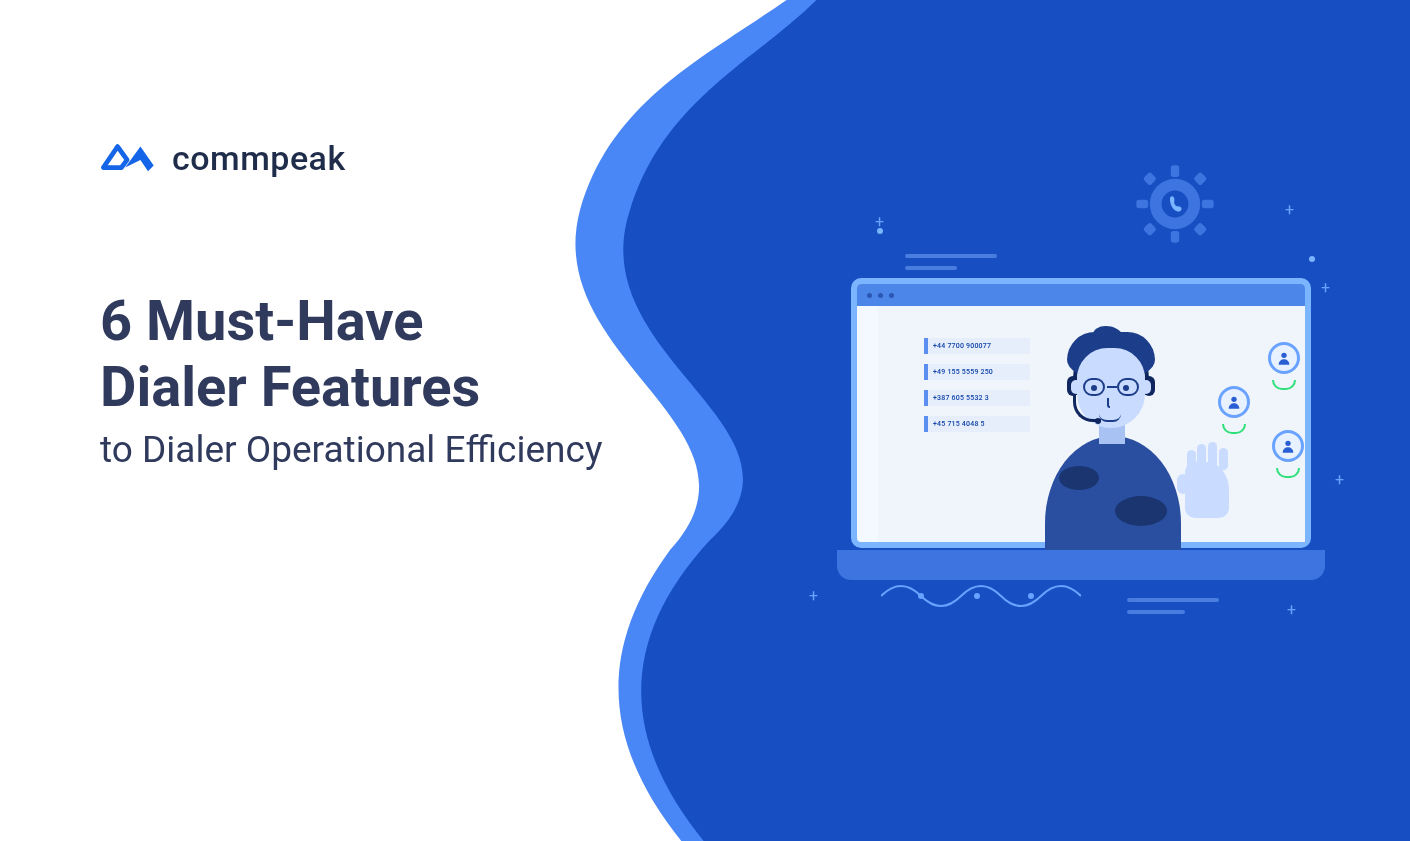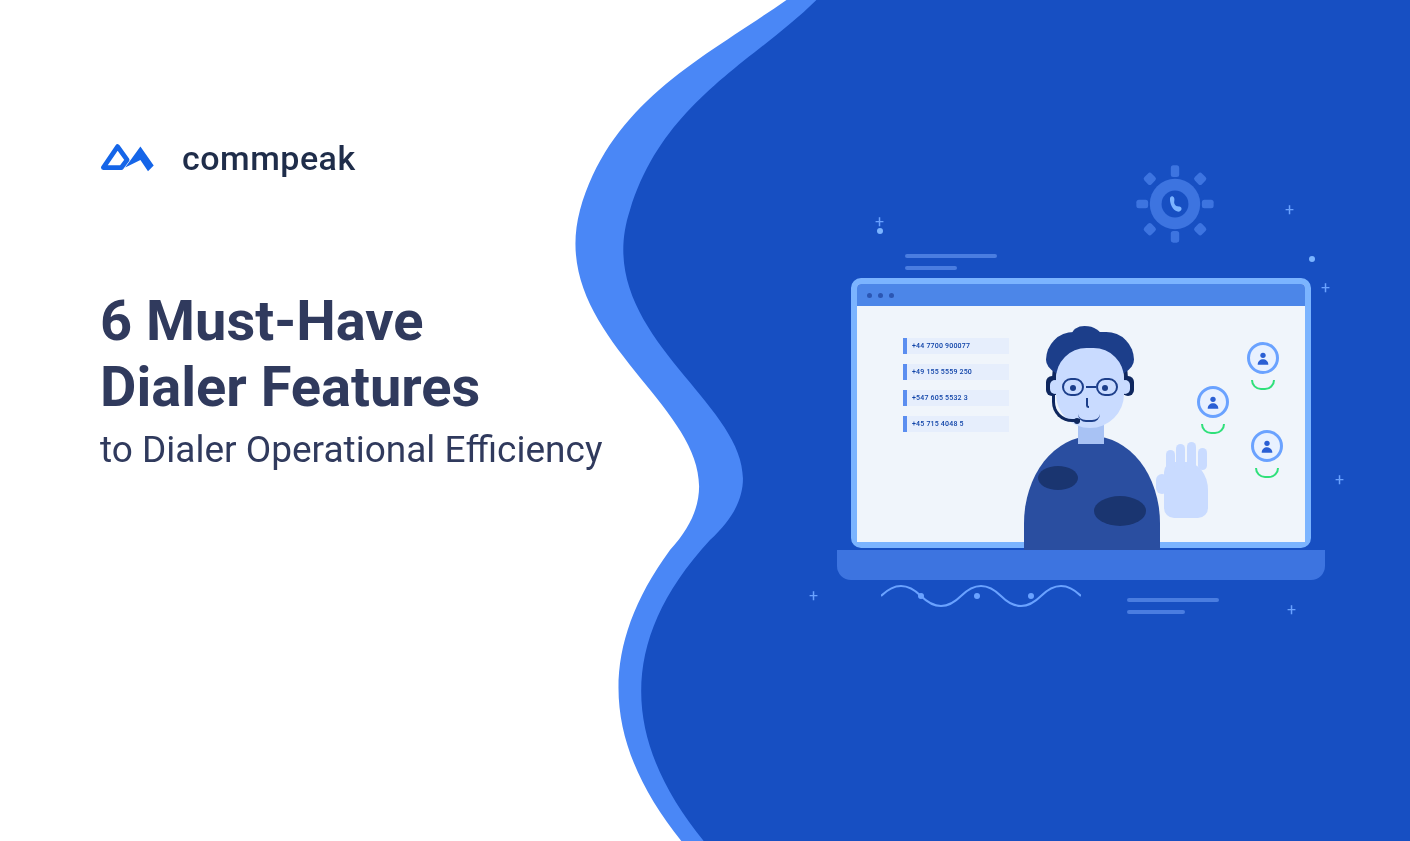--- a/index.html
+++ b/index.html
@@ -5,39 +5,39 @@
   * { box-sizing: border-box; margin: 0; padding: 0; }
   html, body { width: 1410px; height: 841px; overflow: hidden; font-family: -apple-system, BlinkMacSystemFont, "Segoe UI", Roboto, "Helvetica Neue", Arial, sans-serif; background:#fff; }
   .canvas { position: relative; width: 1410px; height: 841px; background: #ffffff; }
 
   
   .blob-light { position:absolute; right:-70px; top:-60px; width:1020px; height:1000px; z-index:0; }
   .blob-dark  { position:absolute; right:-40px; top:-40px; width:900px; height:940px; z-index:1; }
 
   
   .left { position:absolute; left:100px; top:138px; width:560px; z-index:3; }
-  .logo { display:flex; align-items:center; gap:24px; margin-bottom:110px; }
+  .logo { display:flex; align-items:center; gap:14px; margin-bottom:110px; }
   .brand-text { font-size:34px; font-weight:500; letter-spacing:0.5px; color:#1f2d4a; }
   .headline { font-size:56px; line-height:1.18; font-weight:700; color:#303a5d; }
   .subhead  { font-size:37px; line-height:1.3; font-weight:400; color:#303a5d; margin-top:6px; }
   .cta { display:inline-flex; align-items:center; justify-content:center; gap:14px;
          margin-top:84px; padding:0 40px; height:78px; border-radius:40px;
          background:#1565e8; color:#fff; font-size:18px; font-weight:700; letter-spacing:3px;
          border:none; cursor:pointer; }
   .cta .tri { width:0; height:0; border-left:9px solid #fff; border-top:6px solid transparent; border-bottom:6px solid transparent; }
 
   
   .illus { position:absolute; left:815px; top:170px; width:520px; height:520px; z-index:2; }
 
   
   .laptop { position:absolute; left:36px; top:108px; width:460px; height:302px; }
   .screen-frame { position:absolute; left:0; top:0; width:460px; height:270px; border:6px solid #7bb4ff; border-radius:10px; background:#f4f8ff; }
   .window-bar   { height:22px; background:#4c86e8; border-top-left-radius:4px; border-top-right-radius:4px; display:flex; align-items:center; gap:6px; padding-left:10px; }
   .window-bar .dot { width:5px; height:5px; border-radius:50%; background:#2b56b3; }
-  .window-body { position:relative; height:calc(100% - 22px); background:#f0f5fb; }
+  .window-body { position:relative; height:calc(100% - 22px); background:#f0f5fb;margin-left:21px; }
   .base { position:absolute; bottom:0; left:-14px; width:488px; height:30px; background:#3d74e0; border-bottom-left-radius:14px; border-bottom-right-radius:14px; }
 
   
   .pills { position:absolute; left:46px; top:32px; display:flex; flex-direction:column; gap:10px; }
   .pill  { width:106px; height:16px; background:#e6eefc; border-left:4px solid #5b8ef0; display:flex; align-items:center; padding-left:5px; }
   .pill span { font-size:7px; color:#0f43a8; font-weight:500; letter-spacing:0.2px; }
 
   
   .agent { position:absolute; left:155px; top:18px; width:160px; height:220px; }
   .torso { position:absolute; top:112px; left:12px; width:136px; height:130px;
@@ -170,21 +170,21 @@
         </div>
         <div class="window-body">
           <div class="pills">
             <div class="pill">
                 <span>+44 7700 900077</span>
               </div>
             <div class="pill">
                 <span>+49 155 5559 250</span>
               </div>
             <div class="pill">
-                <span>+547 605 5532 3</span>
+                <span>+387 605 5532 3</span>
               </div>
             <div class="pill">
                 <span>+45 715 4048 5</span>
               </div>
           </div>
 
           <div class="agent">
             <div class="torso"></div>
             <div class="neck"></div>
             <div class="headband"></div>

